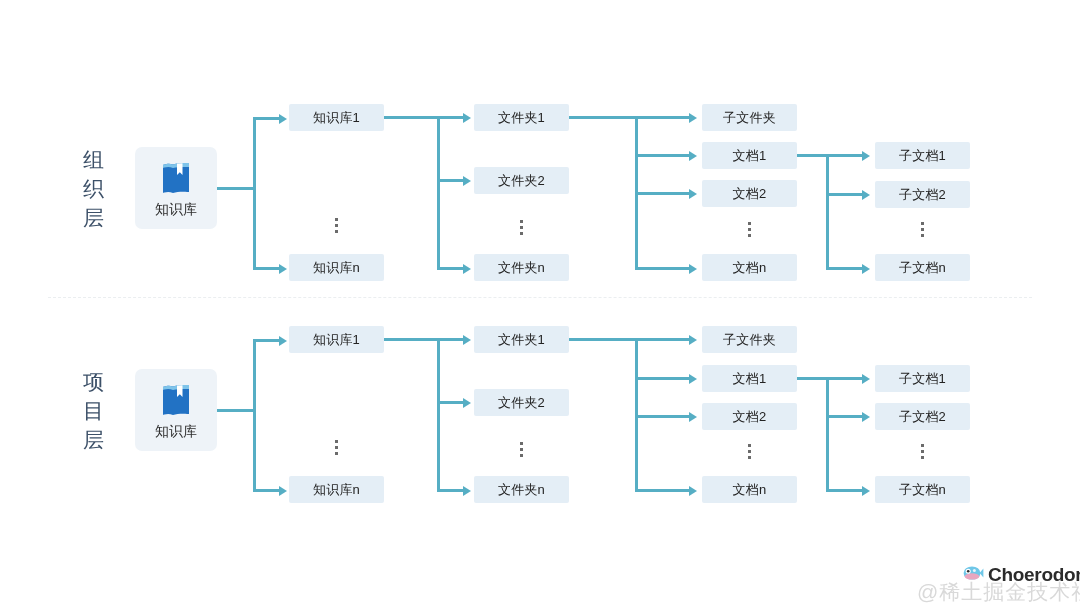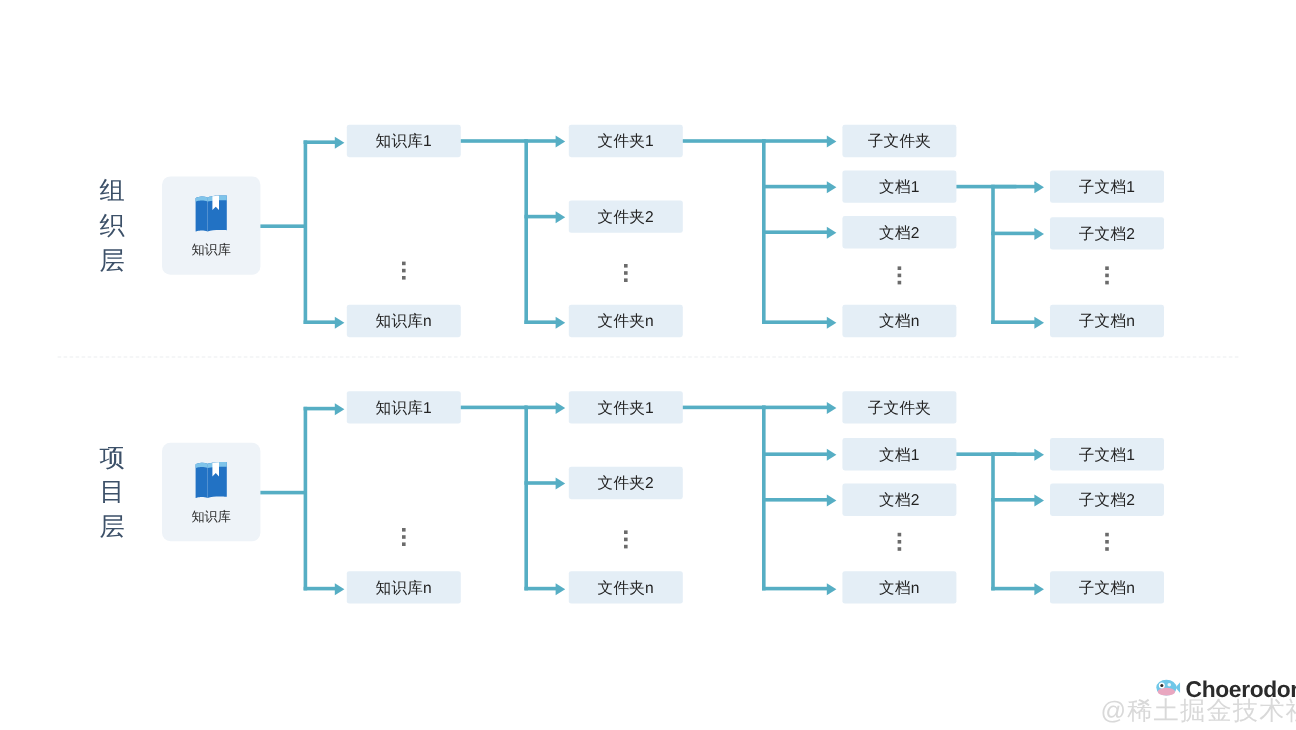--- a/index.html
+++ b/index.html
@@ -44,21 +44,21 @@
     align-items: center;
     justify-content: center;
   }
   .root-tile .book-wrap {
     width: 40px;
     height: 40px;
     display: block;
     margin-bottom: 1px;
   }
   .root-tile .tile-label {
-    font-size: 11px;
+    font-size: 14px;
     color: #2e2e2e;
     line-height: 15px;
     margin-top: 2px;
   }
 
   
   .node {
     position: absolute;
     height: 27px;
     background: #e4eef6;

